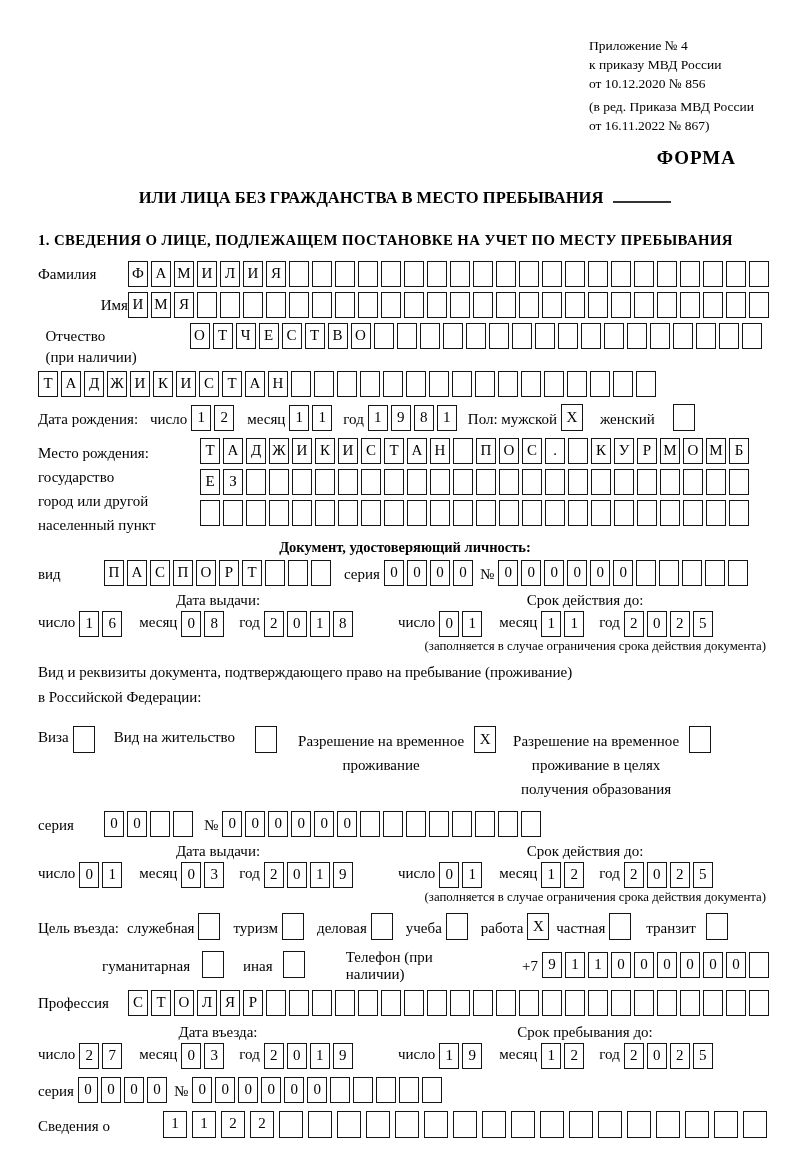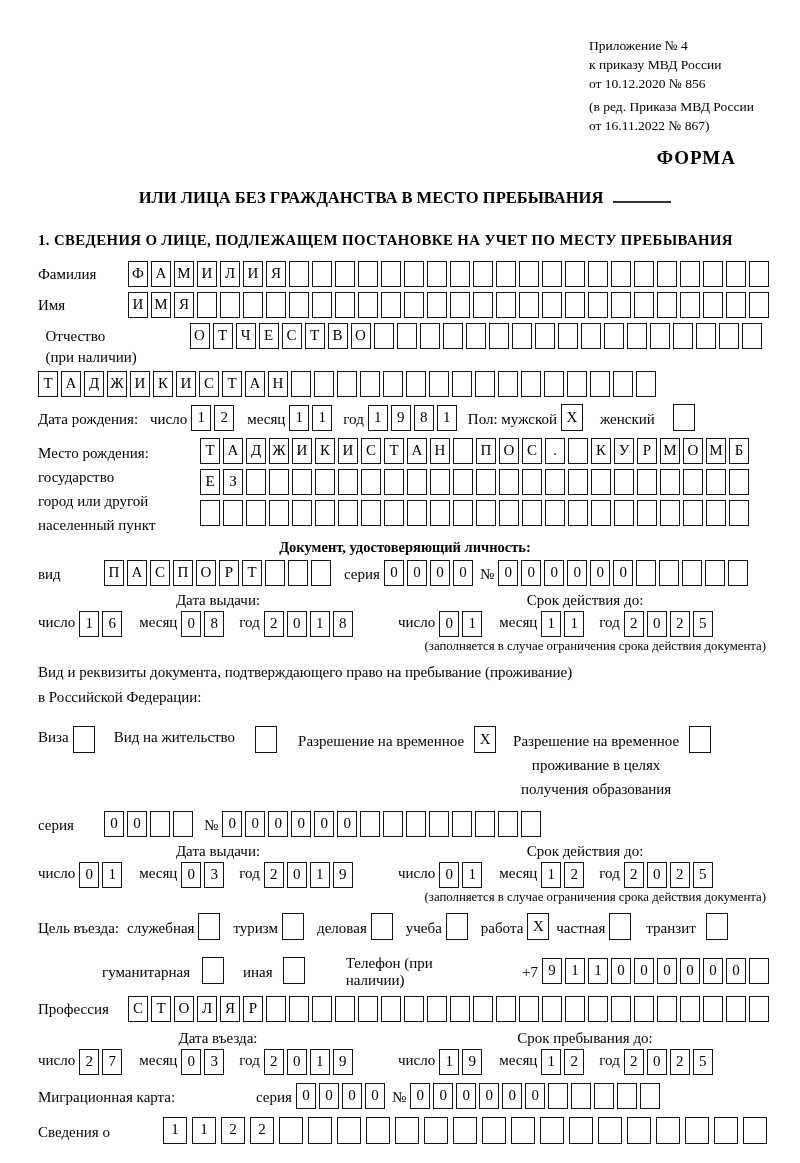--- a/index.html
+++ b/index.html
@@ -82,21 +82,21 @@
       <span class="cell"></span>
       <span class="cell"></span>
       <span class="cell"></span>
       <span class="cell"></span>
       <span class="cell"></span>
       <span class="cell"></span>
     </div>
 </div>
 
 <div class="row" style="margin-top:5px;">
-  <div class="lbl" style="width:92px;">Имя</div>
+  <div class="lbl" style="width:92px;text-align:right;">Имя</div>
   <div class="cells">
       <span class="cell">И</span>
       <span class="cell">М</span>
       <span class="cell">Я</span>
       <span class="cell"></span>
       <span class="cell"></span>
       <span class="cell"></span>
       <span class="cell"></span>
       <span class="cell"></span>
       <span class="cell"></span>
@@ -400,20 +400,21 @@
   <span class="dw">Виза</span>
   <span class="cells">
       <span class="cell cbx"></span>
     </span>
   <span class="dw" style="margin-left:16px;">Вид на жительство</span>
   <span class="cells" style="margin-left:16px;">
       <span class="cell cbx"></span>
     </span>
   <span class="lbl center" style="margin-left:18px; line-height:24px;">
     <div>Разрешение на временное</div>
+    <div>проживание</div>
   </span>
   <span class="cells" style="margin-left:10px;">
       <span class="cell cbx">X</span>
     </span>
   <span class="lbl center" style="margin-left:14px; line-height:24px;">
     <div>Разрешение на временное</div>
     <div>проживание в целях</div>
     <div>получения образования</div>
   </span>
   <span class="cells" style="margin-left:10px;">
@@ -519,21 +520,21 @@
   <span class="dw" style="margin-left:4px;">частная</span>
   <span class="cells">
       <span class="cell cbx"></span>
     </span>
   <span class="dw" style="margin-left:12px;">транзит</span>
   <span class="cells" style="margin-left:6px;">
       <span class="cell cbx"></span>
     </span>
 </div>
 
-<div class="row" style="margin-top:12px; align-items:center;">
+<div class="row" style="margin-top:6px; align-items:center;">
   <span class="dw" style="margin-left:64px;">гуманитарная</span>
   <span class="cells" style="margin-left:8px;">
       <span class="cell cbx"></span>
     </span>
   <span class="dw" style="margin-left:16px;">иная</span>
   <span class="cells" style="margin-left:6px;">
       <span class="cell cbx"></span>
     </span>
   <span class="dw" style="margin-left:38px;">Телефон (при наличии)</span>
   <span class="dw" style="margin-left:30px;">+7</span>
@@ -624,21 +625,20 @@
     <span class="cells">
         <span class="cell">2</span>
         <span class="cell">0</span>
         <span class="cell">2</span>
         <span class="cell">5</span>
       </span>
   </div>
 </div>
 
 <div class="row" style="margin-top:8px; align-items:center;">
-  <span class="dw" style="width:218px;">Миграционная карта:</span>
   <span class="dw">серия</span>
   <span class="cells">
       <span class="cell">0</span>
       <span class="cell">0</span>
       <span class="cell">0</span>
       <span class="cell">0</span>
     </span>
   <span class="dw" style="margin-left:4px;">№</span>
   <span class="cells">
       <span class="cell">0</span>

